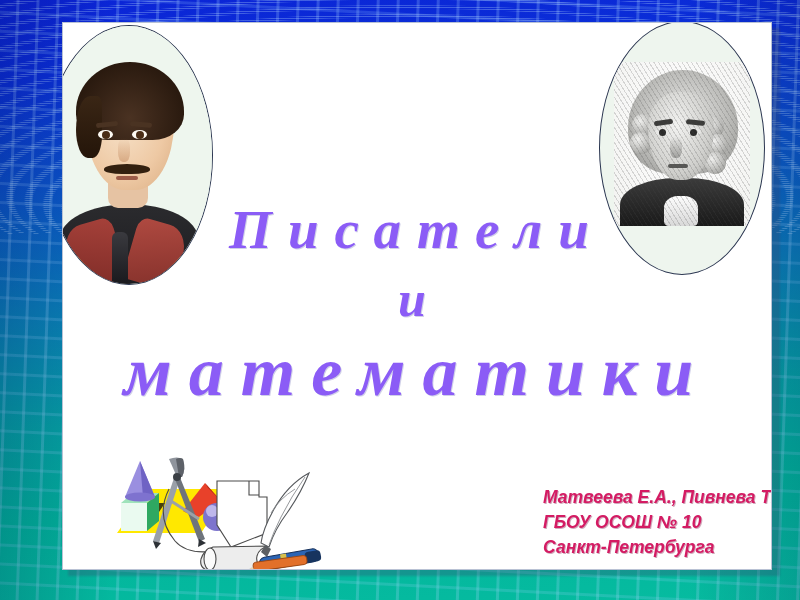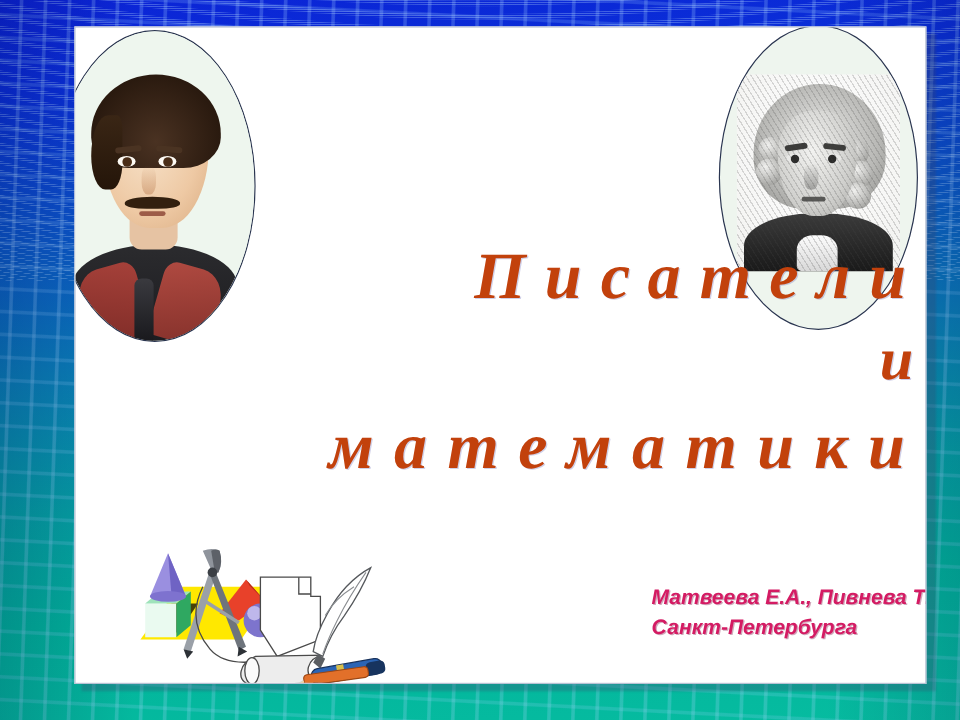--- a/index.html
+++ b/index.html
@@ -253,31 +253,30 @@
 
   
   .title-block {
     position: absolute;
     left: 0; right: 0;
     top: 176px;
     text-align: center;
     pointer-events: none;
   }
   .title-line {
-    color: #c2410c;
+    color: #8b5cf6;
     font-family: "Liberation Serif", "DejaVu Serif", serif;
     font-weight: bold;
     font-style: italic;
     text-shadow: 1px 1px 0 rgba(120,120,190,0.35);
     white-space: nowrap;
-    text-align: right;
   }
   .title-1 { font-size: 55px; letter-spacing: 16px; line-height: 62px; }
   .title-2 { font-size: 50px; letter-spacing: 10px; line-height: 76px; }
-  .title-3 { font-size: 55px; letter-spacing: 17px; line-height: 70px; }
+  .title-3 { font-size: 70px; letter-spacing: 17px; line-height: 70px; }
 
   
   .authors {
     position: absolute;
     left: 480px;
     top: 462px;
     color: #d41b63;
     font-family: "Liberation Sans", "DejaVu Sans", sans-serif;
     font-weight: bold;
     font-style: italic;
@@ -355,20 +354,21 @@
     </div>
 
     <div class="title-block">
       <div class="title-line title-1">Писатели</div>
       <div class="title-line title-2">и</div>
       <div class="title-line title-3">математики</div>
     </div>
 
     <div class="authors">
       <div>Матвеева Е.А., Пивнева Т.Г.,</div>
+      <div>ГБОУ ОСОШ № 10</div>
       <div>Санкт-Петербурга</div>
     </div>
 
     <div class="clipart">
       <svg width="230" height="132" viewBox="0 0 230 132" xmlns="http://www.w3.org/2000/svg">
 
         <polygon points="8,78 40,34 122,34 92,78" fill="#ffe800"></polygon>
 
         <polygon points="14,72 34,48 56,48 40,72" fill="#0b0b0b" opacity="0.75"></polygon>
 

